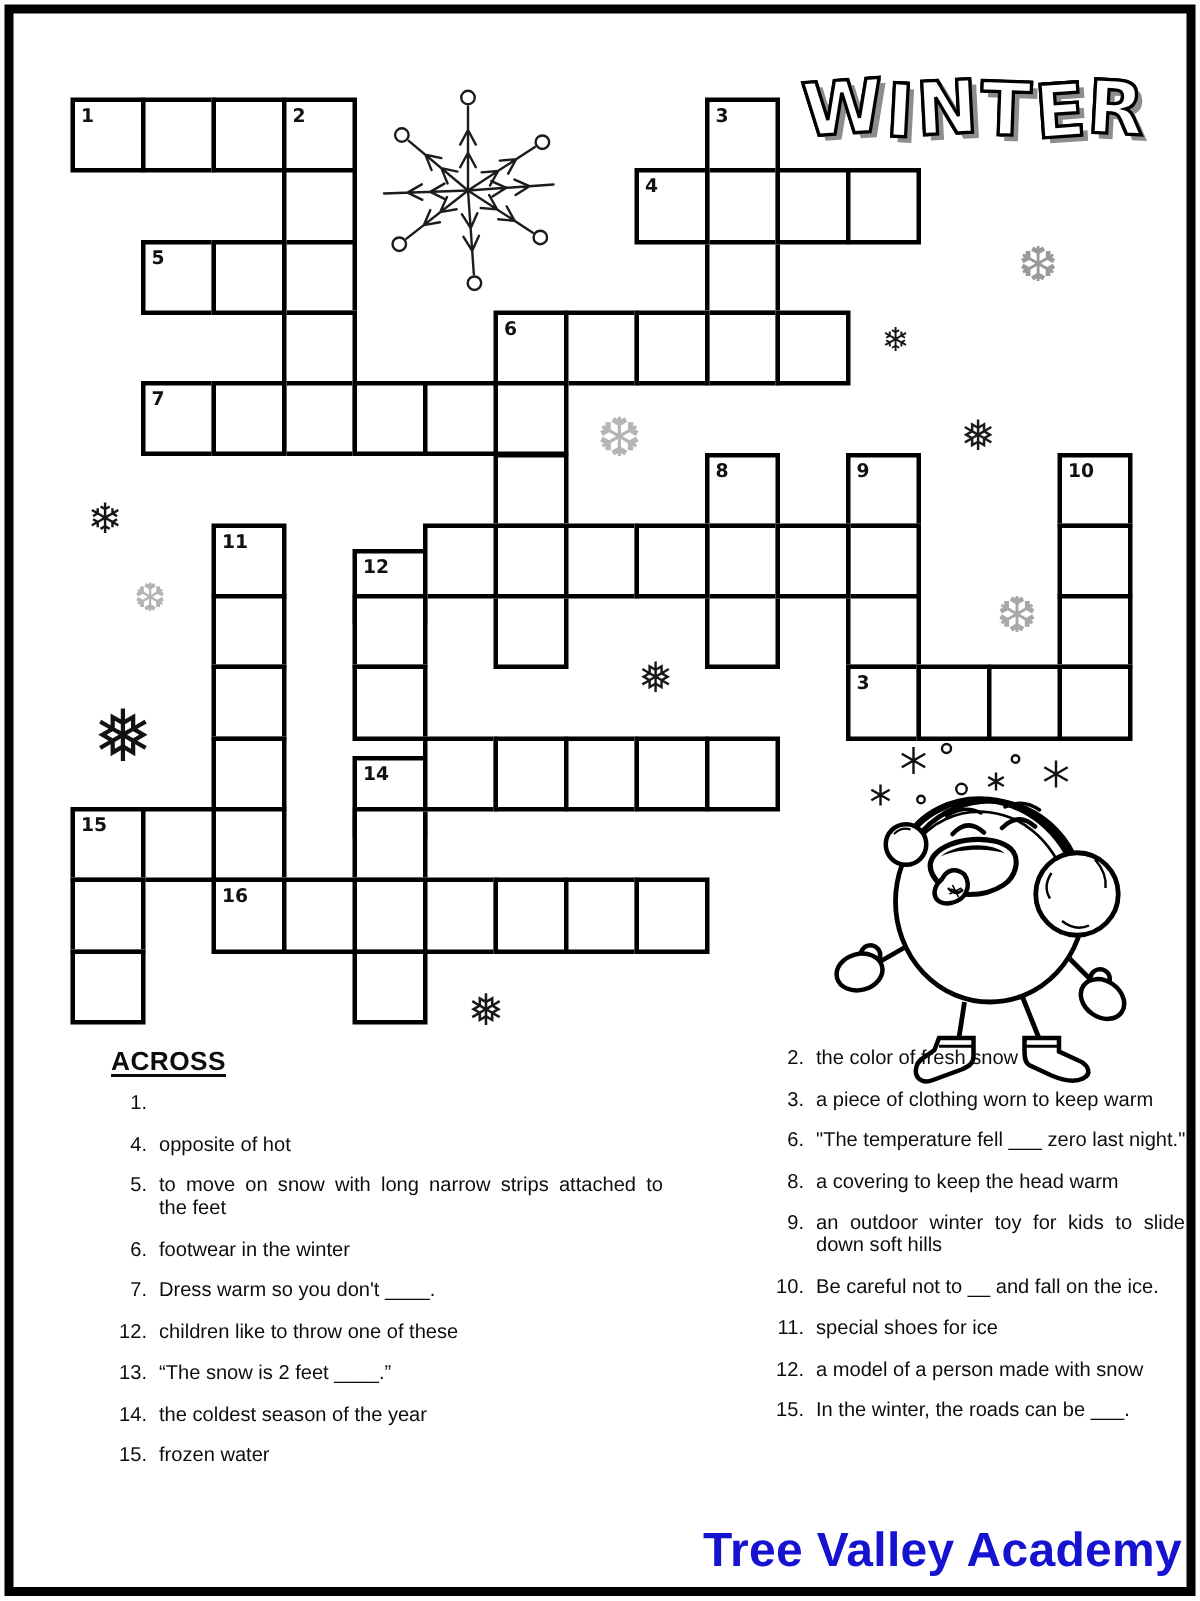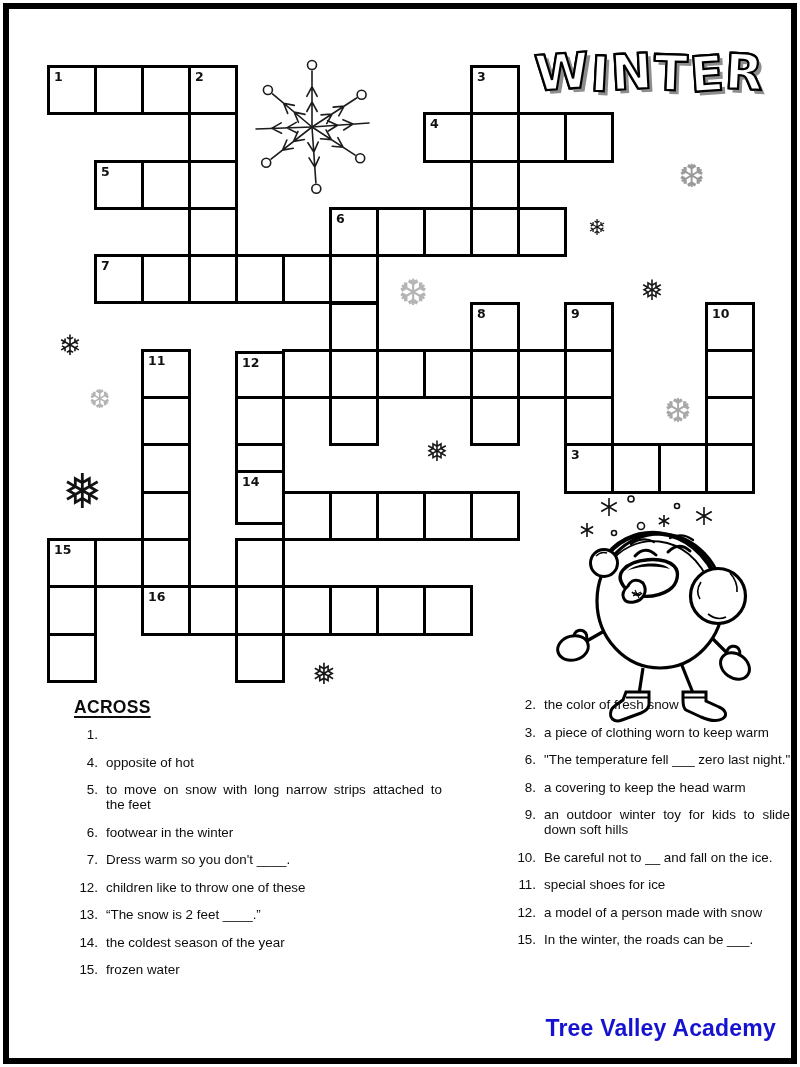--- a/index.html
+++ b/index.html
@@ -31,21 +31,21 @@
     text-decoration:underline;text-decoration-thickness:2px;text-underline-offset:3px;margin-bottom:9px;}
   .clue{display:flex;margin-bottom:12.5px;font-size:13.4px;line-height:15px;}
   .clue .num{flex:none;width:24px;text-align:right;margin-right:8px;}
   .clue .txt .jline{text-align:justify;text-align-last:justify;}
   .clue .single{white-space:nowrap;}
   #across-clues{left:47px;}
   #down-clues{left:485px;}
   #across-clues .clue.multi .txt{width:336px;}
   #down-clues .clue.multi .txt{width:246px;}
 
-  .footer-brand{position:absolute;top:1015px;right:24px;font-size:23px;font-weight:bold;letter-spacing:.2px;}
+  .footer-brand{position:absolute;top:1015px;right:12px;font-size:32px;font-weight:bold;letter-spacing:.2px;}
 
   svg{position:absolute;overflow:visible;}
 </style>
 </head>
 <body>
 
 <div class="page-border"></div>
 
 <div class="title" id="title">
     <span style="transform: rotate(-4deg) translateY(0px);">W</span>
@@ -122,30 +122,30 @@
     <div class="cell" style="left: 141px; top: 348.8px; width: 50px; height: 50.3px;">
       <span class="cnum">11</span>
     </div>
     <div class="cell" style="left: 141px; top: 396.1px; width: 50px; height: 50.3px;"></div>
     <div class="cell" style="left: 141px; top: 443.4px; width: 50px; height: 50.3px;"></div>
     <div class="cell" style="left: 141px; top: 490.7px; width: 50px; height: 50.3px;"></div>
     <div class="cell" style="left: 141px; top: 538px; width: 50px; height: 50.3px;"></div>
     <div class="cell" style="left: 141px; top: 585.3px; width: 50px; height: 50.3px;">
       <span class="cnum">16</span>
     </div>
-    <div class="cell" style="left: 235px; top: 351px; width: 50px; height: 50.3px; text-decoration: underline;">
+    <div class="cell" style="left: 235px; top: 366px; width: 50px; height: 50.3px; text-decoration: underline;">
       <span class="cnum">12</span>
     </div>
     <div class="cell" style="left: 282px; top: 348.8px; width: 50px; height: 50.3px;"></div>
     <div class="cell" style="left: 376px; top: 348.8px; width: 50px; height: 50.3px;"></div>
     <div class="cell" style="left: 423px; top: 348.8px; width: 50px; height: 50.3px;"></div>
     <div class="cell" style="left: 517px; top: 348.8px; width: 50px; height: 50.3px;"></div>
     <div class="cell" style="left: 235px; top: 396.1px; width: 50px; height: 50.3px;"></div>
     <div class="cell" style="left: 235px; top: 443.4px; width: 50px; height: 50.3px;"></div>
-    <div class="cell" style="left: 235px; top: 470px; width: 50px; height: 55px; text-align: center;">
+    <div class="cell" style="left: 235px; top: 504px; width: 50px; height: 55px; text-align: center;">
       <span class="cnum">14</span>
     </div>
     <div class="cell" style="left: 235px; top: 538px; width: 50px; height: 50.3px;"></div>
     <div class="cell" style="left: 235px; top: 585.3px; width: 50px; height: 50.3px;"></div>
     <div class="cell" style="left: 235px; top: 632.6px; width: 50px; height: 50.3px;"></div>
     <div class="cell" style="left: 611px; top: 443.4px; width: 50px; height: 50.3px;"></div>
     <div class="cell" style="left: 658px; top: 443.4px; width: 50px; height: 50.3px;"></div>
     <div class="cell" style="left: 282px; top: 490.7px; width: 50px; height: 50.3px;"></div>
     <div class="cell" style="left: 329px; top: 490.7px; width: 50px; height: 50.3px;"></div>
     <div class="cell" style="left: 376px; top: 490.7px; width: 50px; height: 50.3px;"></div>

